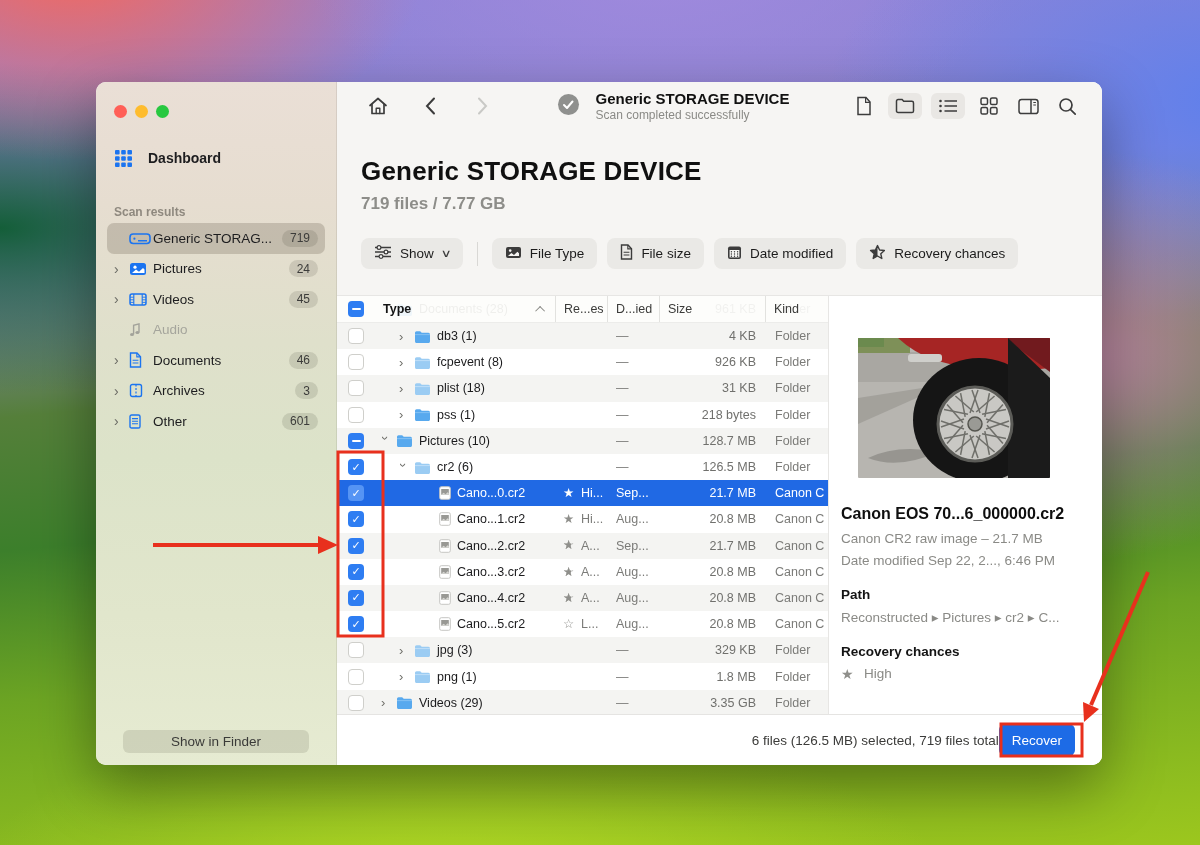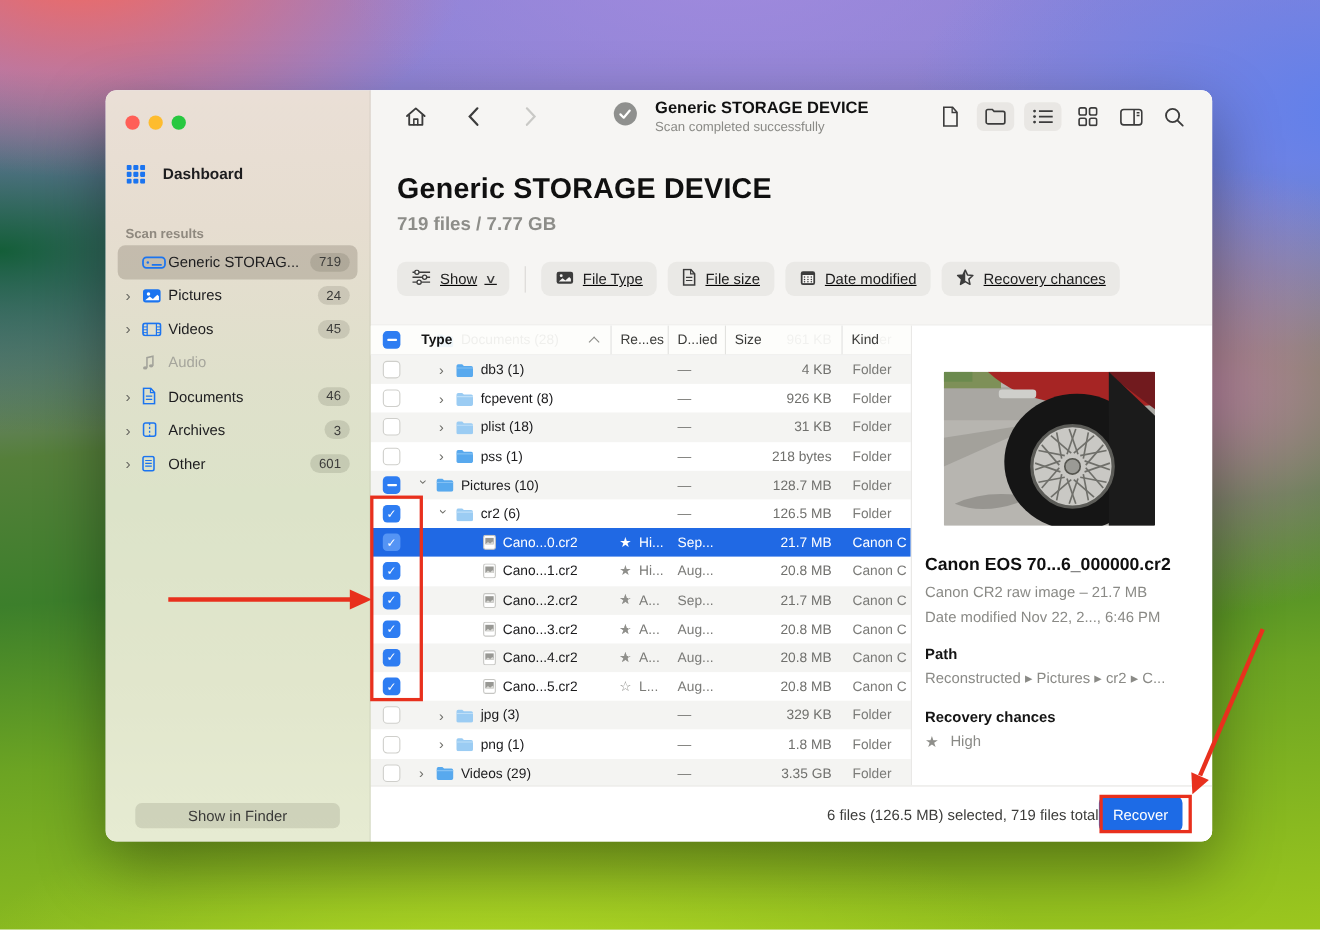--- a/index.html
+++ b/index.html
@@ -43,21 +43,21 @@
   .tb-center{flex:1;display:flex;align-items:center;justify-content:center;gap:16px;}
   .tb-title{font-size:15px;font-weight:bold;color:#111;}
   .tb-sub{font-size:12px;color:#8a8a86;margin-top:1px;}
   .tb-right{display:flex;align-items:center;gap:9px;}
   .tb-btn{display:flex;align-items:center;justify-content:center;width:30px;height:26px;border-radius:6px;}
   .tb-btn.bg{background:#e9e7e4;width:34px;}
   
   .title-area{height:165px;flex:none;background:#f6f5f3;box-sizing:border-box;padding:26px 0 0 24px;}
   .page-title{font-size:26px;font-weight:bold;color:#101010;letter-spacing:.2px;}
   .page-sub{font-size:17px;font-weight:bold;color:#8d8d89;margin-top:7px;}
-  .filters{display:flex;align-items:center;margin-top:24px;gap:10px;text-decoration:underline;}
+  .filters{display:flex;align-items:center;margin-top:24px;gap:10px;}
   .fbtn{display:inline-flex;align-items:center;gap:8px;height:31px;padding:0 13px;border-radius:8px;
     background:#eae9e6;border:none;font-size:13.5px;color:#1c1c1c;font-family:inherit;white-space:nowrap;}
   .fdivider{width:1px;height:24px;background:#d9d8d5;margin:0 4px;}
   .f-chev{font-size:11px;color:#3c3c3c;transform:scaleX(1.4);}
   
   .split{flex:1;display:flex;min-height:0;border-top:1px solid #e7e6e4;}
   .tablecol{width:491px;flex:none;display:flex;flex-direction:column;background:#fff;}
   .grid{display:grid;grid-template-columns:38px 180px 52px 52px 106px 1fr;align-items:center;}
   .thead{position:relative;height:26px;flex:none;border-bottom:1px solid #ececea;}
   .ghost{position:absolute;inset:0;opacity:.38;color:#55554f;font-size:12.5px;}
@@ -754,21 +754,21 @@
               <line x1="3" y1="-34" x2="-5" y2="-11" transform="rotate(300)"></line>
               <line x1="-3" y1="-34" x2="5" y2="-11" transform="rotate(300)"></line>
               <line x1="3" y1="-34" x2="-5" y2="-11" transform="rotate(330)"></line>
               <line x1="-3" y1="-34" x2="5" y2="-11" transform="rotate(330)"></line>
             </g>
           <circle cx="117" cy="86" r="7" fill="#9a9a95" stroke="#55554f" stroke-width="1.5"></circle>
         </svg>
         <div class="d-name">Canon EOS 70...6_000000.cr2</div>
         <div class="d-sub">Canon CR2 raw image – 21.7 MB</div>
         <div class="d-sub">
-          <span>Date modified</span> <span>Nov 22, 2..., 6:46 PM</span>
+          <span>Date modified</span> <span>Sep 22, 2..., 6:46 PM</span>
         </div>
         <div class="d-h">Path</div>
         <div class="d-sub">Reconstructed ▸ Pictures ▸ cr2 ▸ C...</div>
         <div class="d-h">Recovery chances</div>
         <div class="d-rec">
           <span class="star">★</span>
           <span>High</span>
         </div>
       </div>
     </div>

